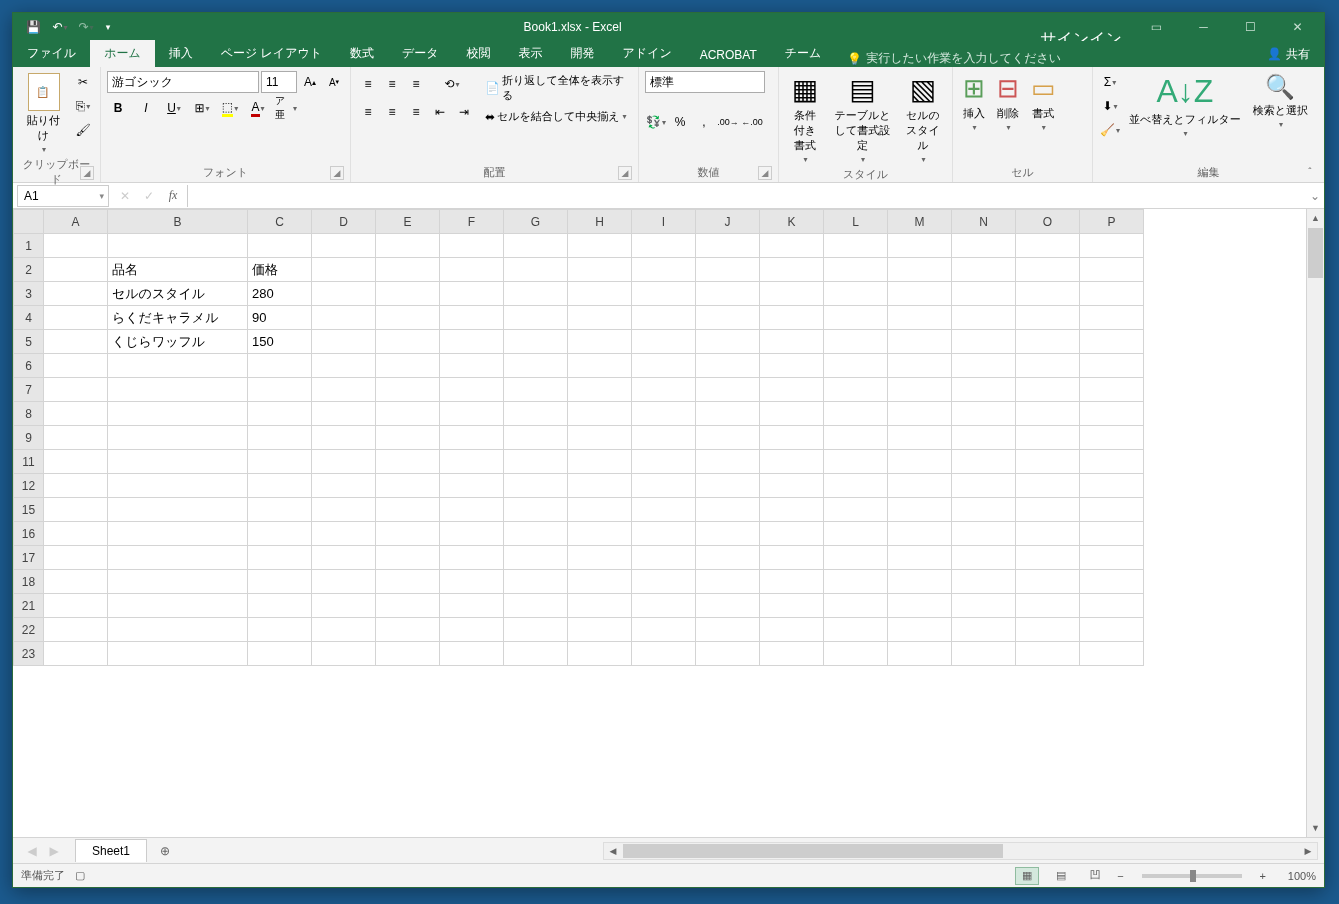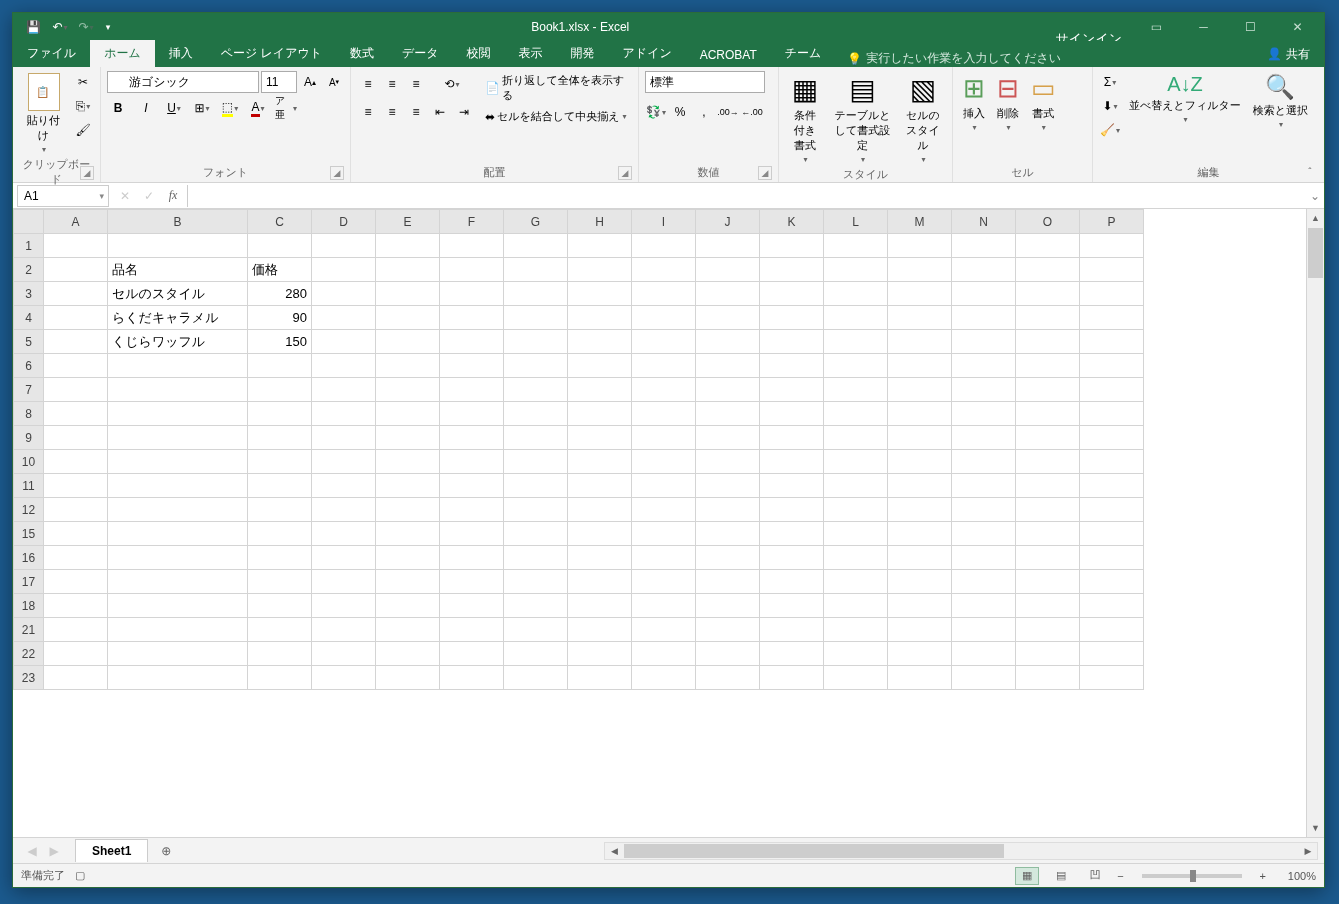--- a/index.html
+++ b/index.html
@@ -5,42 +5,42 @@
 * { margin: 0; padding: 0; box-sizing: border-box; font-family: 'Meiryo UI', 'Yu Gothic UI', sans-serif; }
 body { background: #1b5a8e; width: 1339px; height: 904px; overflow: hidden; font-size: 12px; }
 .window { position: absolute; left: 12px; top: 12px; width: 1313px; height: 876px; background: #fff; border: 1px solid #2b6b3a; display: flex; flex-direction: column; box-shadow: 0 4px 20px rgba(0,0,0,0.4); }
 
 
 .titlebar { height: 28px; background: #217346; display: flex; align-items: center; color: #fff; }
 .qat { display: flex; align-items: center; gap: 4px; padding-left: 10px; }
 .qat-btn { width: 22px; height: 22px; display: flex; align-items: center; justify-content: center; color: #fff; cursor: pointer; }
 .titlecenter { flex: 1; text-align: center; font-size: 12px; }
 .titleright { display: flex; align-items: center; gap: 2px; padding-right: 4px; }
-.signin { font-size: 13px; padding: 0 10px; margin-top: 24px; }
+.signin { font-size: 16px; padding: 0 10px; margin-top: 24px; }
 .winbtn { width: 45px; height: 28px; display: flex; align-items: center; justify-content: center; color: #c8e0d2; }
 
 
 .tabstrip { height: 26px; background: #217346; display: flex; align-items: flex-end; color: #fff; font-size: 12px; }
 .tab { padding: 5px 14px 5px; cursor: pointer; }
 .tab.active { background: #f3f3f3; color: #217346; }
 .tellme { display: flex; align-items: center; gap: 4px; padding: 0 12px; color: #d4e8dd; }
 .tabspacer { flex: 1; }
 .share { padding: 0 14px; display: flex; align-items: center; gap: 4px; height: 100%; }
 
 
 .ribbon { height: 116px; background: #f3f3f3; border-bottom: 1px solid #d4d4d4; display: flex; }
 .group { border-right: 1px solid #e0e0e0; display: flex; flex-direction: column; padding: 4px 6px 0; }
 .group-body { flex: 1; display: flex; align-items: flex-start; gap: 4px; }
 .group-label { height: 20px; font-size: 11px; color: #666; text-align: center; display: flex; align-items: center; justify-content: center; position: relative; }
 .dlg-launcher { position: absolute; right: 0; bottom: 2px; width: 14px; height: 14px; font-size: 9px; color: #888; border: 1px solid #ccc; display: flex; align-items: center; justify-content: center; cursor: pointer; }
 .vbtn { display: flex; flex-direction: column; align-items: center; gap: 2px; padding: 2px 4px; cursor: pointer; font-size: 11px; text-align: center; }
 .rbtn { width: 22px; height: 22px; display: flex; align-items: center; justify-content: center; cursor: pointer; }
 .rowflex { display: flex; align-items: center; gap: 2px; }
 .colflex { display: flex; flex-direction: column; gap: 2px; }
-.fontname { width: 152px; height: 22px; border: 1px solid #ababab; background: #fff; font-size: 12px; padding: 0 21px; }
+.fontname { width: 152px; height: 22px; border: 1px solid #ababab; background: #fff; font-size: 12px; padding: 0 4px; }
 .fontsz { width: 36px; height: 22px; border: 1px solid #ababab; background: #fff; font-size: 12px; padding: 0 4px; }
 .numfmt { width: 120px; height: 22px; border: 1px solid #ababab; background: #fff; font-size: 12px; padding: 0 4px; }
 .collapse { position: absolute; right: 6px; bottom: 2px; width: 16px; height: 16px; font-size: 10px; color: #666; cursor: pointer; display: flex; align-items: center; justify-content: center;}
 
 
 .fxbar { height: 26px; background: #fff; border-bottom: 1px solid #d4d4d4; display: flex; align-items: center; }
 .namebox { width: 92px; height: 22px; border: 1px solid #ccc; margin: 0 4px; padding: 0 6px; font-size: 12px; display: flex; align-items: center; position: relative; }
 .namebox::after { content: '▾'; position: absolute; right: 4px; color: #888; font-size: 9px; }
 .fxbtn { width: 24px; height: 22px; display: flex; align-items: center; justify-content: center; color: #999; cursor: pointer; }
 .fx { font-style: italic; font-family: serif; color: #666; }
@@ -49,30 +49,30 @@
 
 
 .gridwrap { flex: 1; display: flex; overflow: hidden; position: relative; }
 .grid { flex: 1; overflow: auto; }
 table.sheet { border-collapse: collapse; table-layout: fixed; }
 .sheet th, .sheet td { border: 1px solid #d4d4d4; font-weight: normal; font-size: 13px; height: 24px; }
 .sheet thead th { background: #e6e6e6;  color: #444; font-size: 12px; position: sticky; top: 0; }
 .sheet tbody th { background: #e6e6e6; width: 30px; color: #444; text-align: center; font-size: 12px; position: sticky; left: 0; }
 .sheet td { padding: 0 4px; background: #fff; }
 .corner { background: #e6e6e6; width: 30px;}
-td.num { text-align: right; }
+td.num { }
 .vtrack { width: 18px; background: #f0f0f0; border-left: 1px solid #d4d4d4; display: flex; flex-direction: column; }
 .vtrack .arr { height: 18px; display: flex; align-items: center; justify-content: center; color: #666; font-size: 9px; cursor: pointer;}
 .vtrack .thumb { height: 50px; margin: 1px; background: #cdcdcd; }
 .vtrack .gap { flex: 1; }
 
 
 .sheettabs { height: 26px; background: #f3f3f3; border-top: 1px solid #d4d4d4; display: flex; align-items: center; }
 .stnav { width: 18px; height: 18px; display: flex; align-items: center; justify-content: center; color: #888; margin: 0 2px; cursor: pointer; }
-.stbar { display: flex; align-items: flex-end; margin-left: 10px; font-weight: bold; }
+.stbar { display: flex; align-items: flex-end; margin-left: 10px; }
 .stab { padding: 4px 16px; font-size: 12px; border: 1px solid #ccc; background: #fff; border-bottom: none; cursor: pointer; }
 .stadd { width: 24px; height: 20px; display: flex; align-items: center; justify-content: center; color: #666; cursor: pointer; margin-left: 6px; }
 .htrack { flex: 1; height: 18px; background: #f0f0f0; margin: 0 6px; border: 1px solid #ddd; display: flex; align-items: center;}
 .htrack .harr { width: 18px; display: flex; align-items: center; justify-content: center; color: #666; font-size: 9px; cursor: pointer;}
 .htrack .hgap { flex: 1; }
 .htrack .hthumb { width: 380px; height: 14px; background: #cdcdcd; margin: 0 1px;}
 
 
 .status { height: 24px; background: #f3f3f3; border-top: 1px solid #d4d4d4; display: flex; align-items: center; font-size: 11px; color: #555; padding: 0 8px; gap: 10px; }
 .status .sp { flex: 1; }
@@ -219,21 +219,21 @@
             </div>
         </div>
       </div>
       <div class="group-label">
           <span>配置</span>
           <span class="dlg-launcher">◢</span>
         </div>
     </div>
 
     <div class="group" style="width:140px">
-      <div class="group-body colflex" style="gap:8px">
+      <div class="group-body colflex" style="gap:18px">
         <input class="numfmt" value="標準" style="">
         <div class="rowflex">
           <div class="rbtn">💱<span class="dd">▾</span></div>
           <div class="rbtn">%</div>
           <div class="rbtn">,</div>
           <div class="rbtn" style="font-size:9px">.00→</div>
           <div class="rbtn" style="font-size:9px">←.00</div>
         </div>
       </div>
       <div class="group-label">
@@ -289,21 +289,21 @@
     </div>
 
     <div class="group" style="flex:1;border-right:none">
       <div class="group-body">
         <div class="colflex" style="gap:2px">
           <div class="rbtn">Σ<span class="dd">▾</span></div>
           <div class="rbtn">⬇<span class="dd">▾</span></div>
           <div class="rbtn">🧹<span class="dd">▾</span></div>
         </div>
         <div class="vbtn">
-            <div style="font-size:20px;color:#3a7">A↓Z</div>
+            <div style="font-size:32px;color:#3a7">A↓Z</div>
             <span>並べ替えとフィルター</span>
             <span class="dd">▾</span>
           </div>
         <div class="vbtn">
             <div style="font-size:24px;color:#3a7">🔍</div>
             <span>検索と選択</span>
             <span class="dd">▾</span>
           </div>
       </div>
       <div class="group-label">
@@ -516,39 +516,20 @@
               <td class=""></td>
               <td class=""></td>
               <td class=""></td>
               <td class=""></td>
               <td class=""></td>
               <td class=""></td>
               <td class=""></td>
               <td class=""></td>
             </tr>
             <tr>
-              <th class="rowhead">10</th>
-              <td class=""></td>
-              <td class=""></td>
-              <td class=""></td>
-              <td class=""></td>
-              <td class=""></td>
-              <td class=""></td>
-              <td class=""></td>
-              <td class=""></td>
-              <td class=""></td>
-              <td class=""></td>
-              <td class=""></td>
-              <td class=""></td>
-              <td class=""></td>
-              <td class=""></td>
-              <td class=""></td>
-              <td class=""></td>
-            </tr>
-            <tr>
               <th class="rowhead">11</th>
               <td class=""></td>
               <td class=""></td>
               <td class=""></td>
               <td class=""></td>
               <td class=""></td>
               <td class=""></td>
               <td class=""></td>
               <td class=""></td>
               <td class=""></td>

